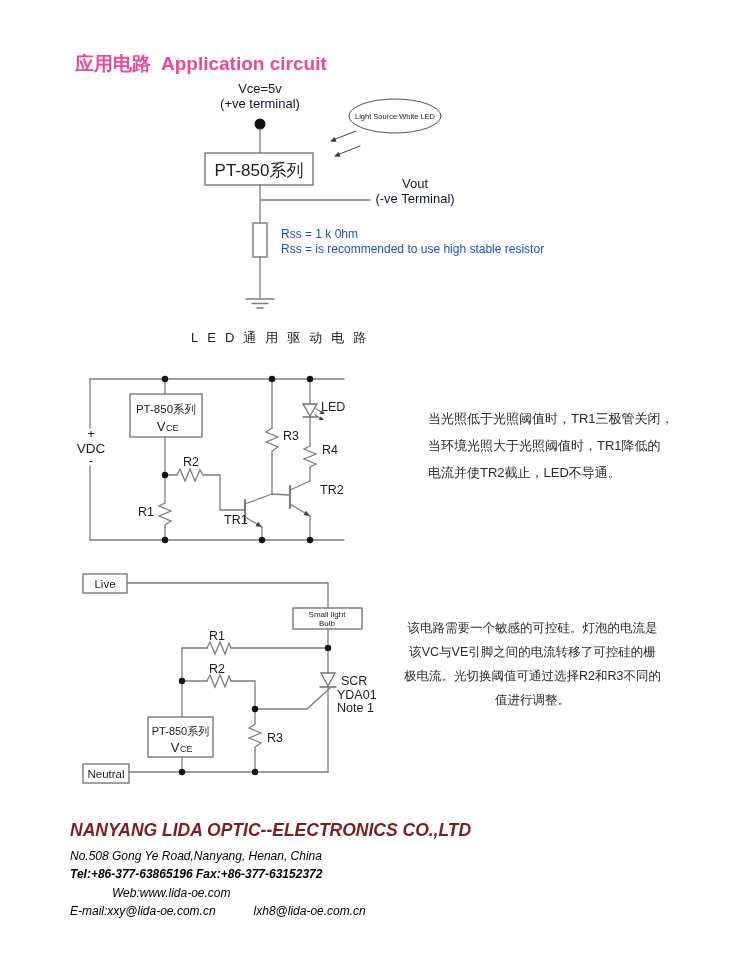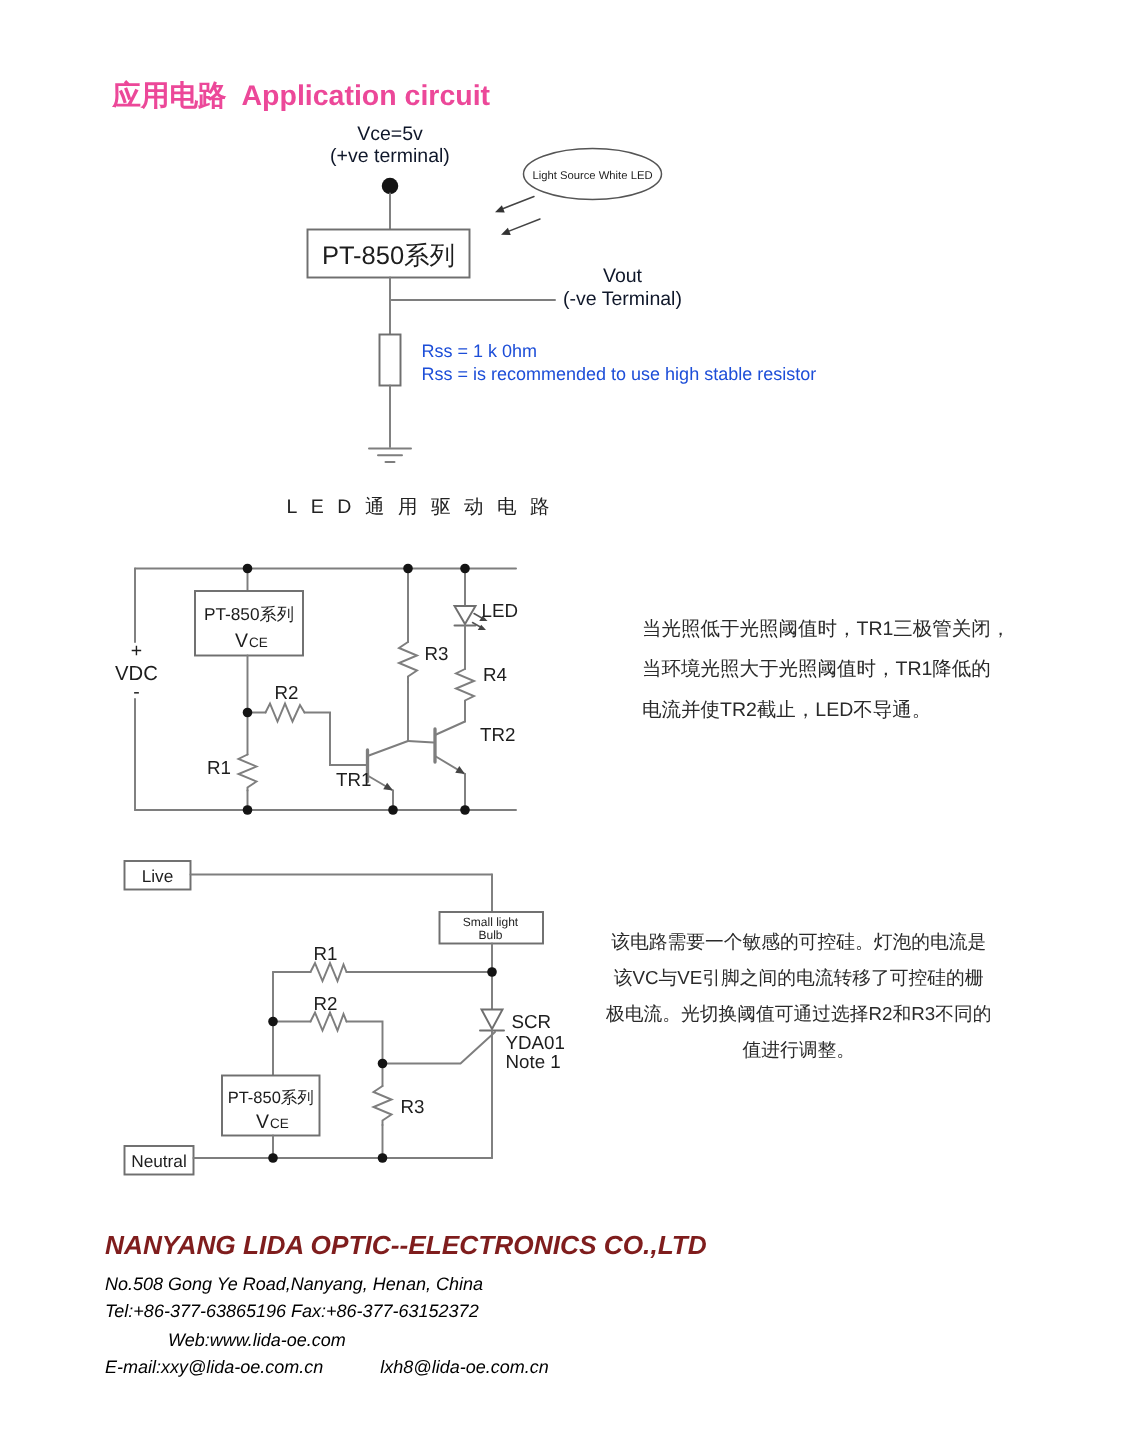--- a/index.html
+++ b/index.html
@@ -226,17 +226,17 @@
 
 <div class="abs desc desc3" style="left:404px;top:616px;text-align:center;">
   <div>该电路需要一个敏感的可控硅。灯泡的电流是</div>
   <div>该VC与VE引脚之间的电流转移了可控硅的栅</div>
   <div>极电流。光切换阈值可通过选择R2和R3不同的</div>
   <div>值进行调整。</div>
 </div>
 
 <div class="abs footer footer-company" style="left:70px;top:820px;">NANYANG LIDA OPTIC--ELECTRONICS CO.,LTD</div>
 <div class="abs footer footer-line" style="left:70px;top:849px;">No.508 Gong Ye Road,Nanyang, Henan, China</div>
-<div class="abs footer footer-line" style="left:70px;top:867px;">Tel:+86-377-63865196 Fax:+86-377-63152372</div>
+<div class="abs footer footer-line" style="left:70px;top:867px;font-weight:bold;">Tel:+86-377-63865196 Fax:+86-377-63152372</div>
 <div class="abs footer footer-line" style="left:70px;top:886px;margin-left:42px;">Web:www.lida-oe.com</div>
 <div class="abs footer footer-line" style="left:70px;top:904px;">
   <span>E-mail:xxy@lida-oe.com.cn</span><span class="email-gap"></span><span>lxh8@lida-oe.com.cn</span>
 </div>
 
 </body></html>

